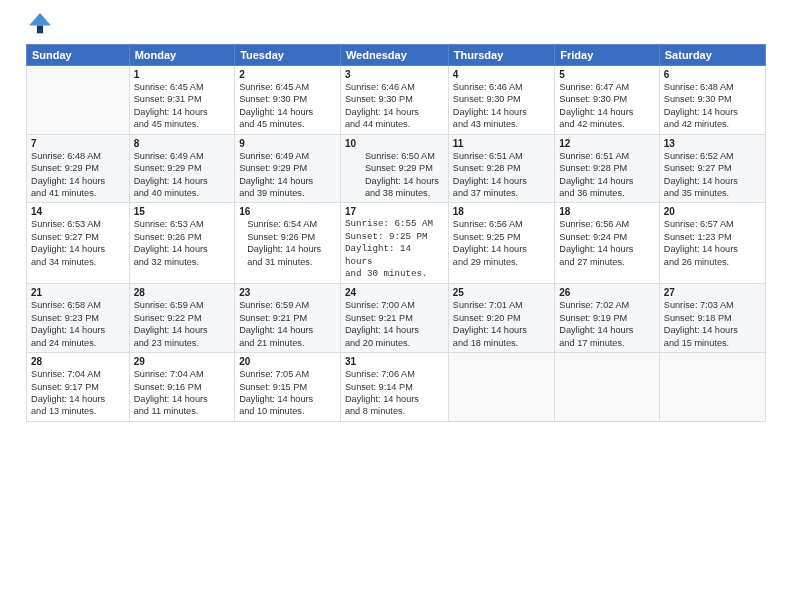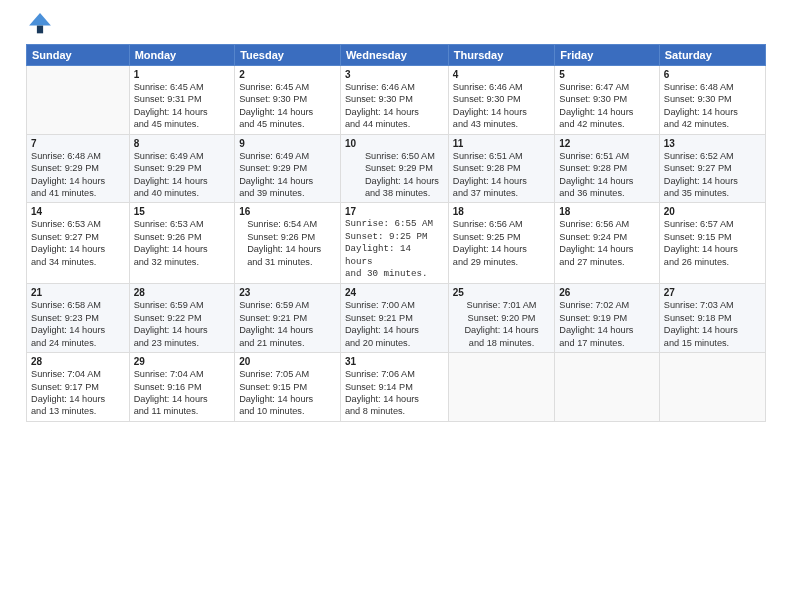--- a/index.html
+++ b/index.html
@@ -267,21 +267,21 @@
           <td>
             <span class="day-num">18</span>
             <div class="cell-text" style="white-space: pre-line;">Sunrise: 6:56 AM
 Sunset: 9:24 PM
 Daylight: 14 hours
 and 27 minutes.</div>
           </td>
           <td>
             <span class="day-num">20</span>
             <div class="cell-text" style="white-space: pre-line;">Sunrise: 6:57 AM
-Sunset: 9:15 PM
+Sunset: 1:23 PM
 Daylight: 14 hours
 and 26 minutes.</div>
           </td>
         </tr>
         <tr>
           <td>
             <span class="day-num">21</span>
             <div class="cell-text" style="white-space: pre-line;">Sunrise: 6:58 AM
 Sunset: 9:23 PM
 Daylight: 14 hours
@@ -303,21 +303,21 @@
           </td>
           <td>
             <span class="day-num">24</span>
             <div class="cell-text" style="white-space: pre-line;">Sunrise: 7:00 AM
 Sunset: 9:21 PM
 Daylight: 14 hours
 and 20 minutes.</div>
           </td>
           <td>
             <span class="day-num">25</span>
-            <div class="cell-text" style="white-space: pre-line; text-align: center;">Sunrise: 7:01 AM
+            <div class="cell-text" style="white-space: pre-line;">Sunrise: 7:01 AM
 Sunset: 9:20 PM
 Daylight: 14 hours
 and 18 minutes.</div>
           </td>
           <td>
             <span class="day-num">26</span>
             <div class="cell-text" style="white-space: pre-line;">Sunrise: 7:02 AM
 Sunset: 9:19 PM
 Daylight: 14 hours
 and 17 minutes.</div>

